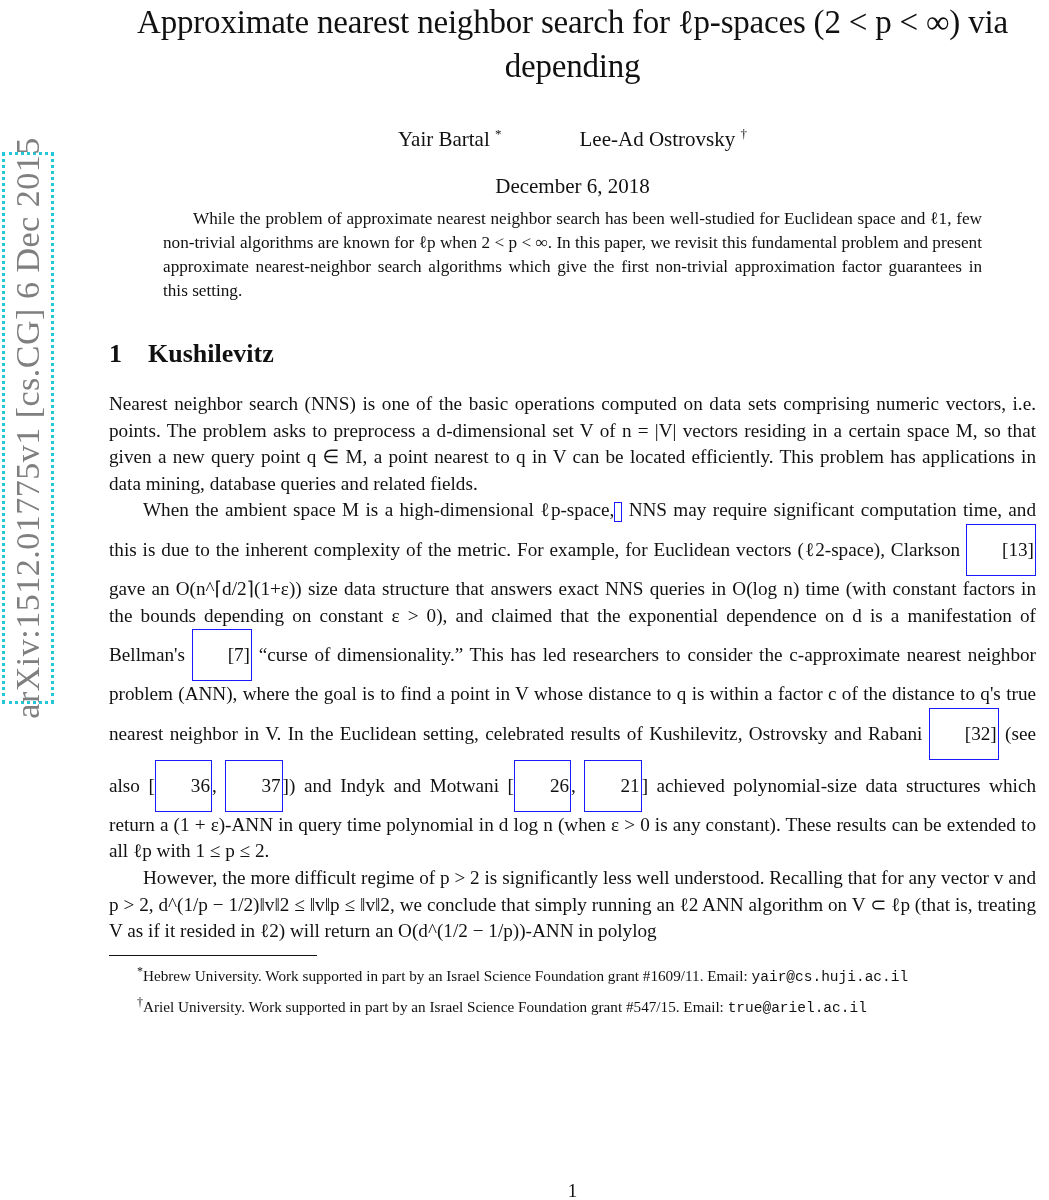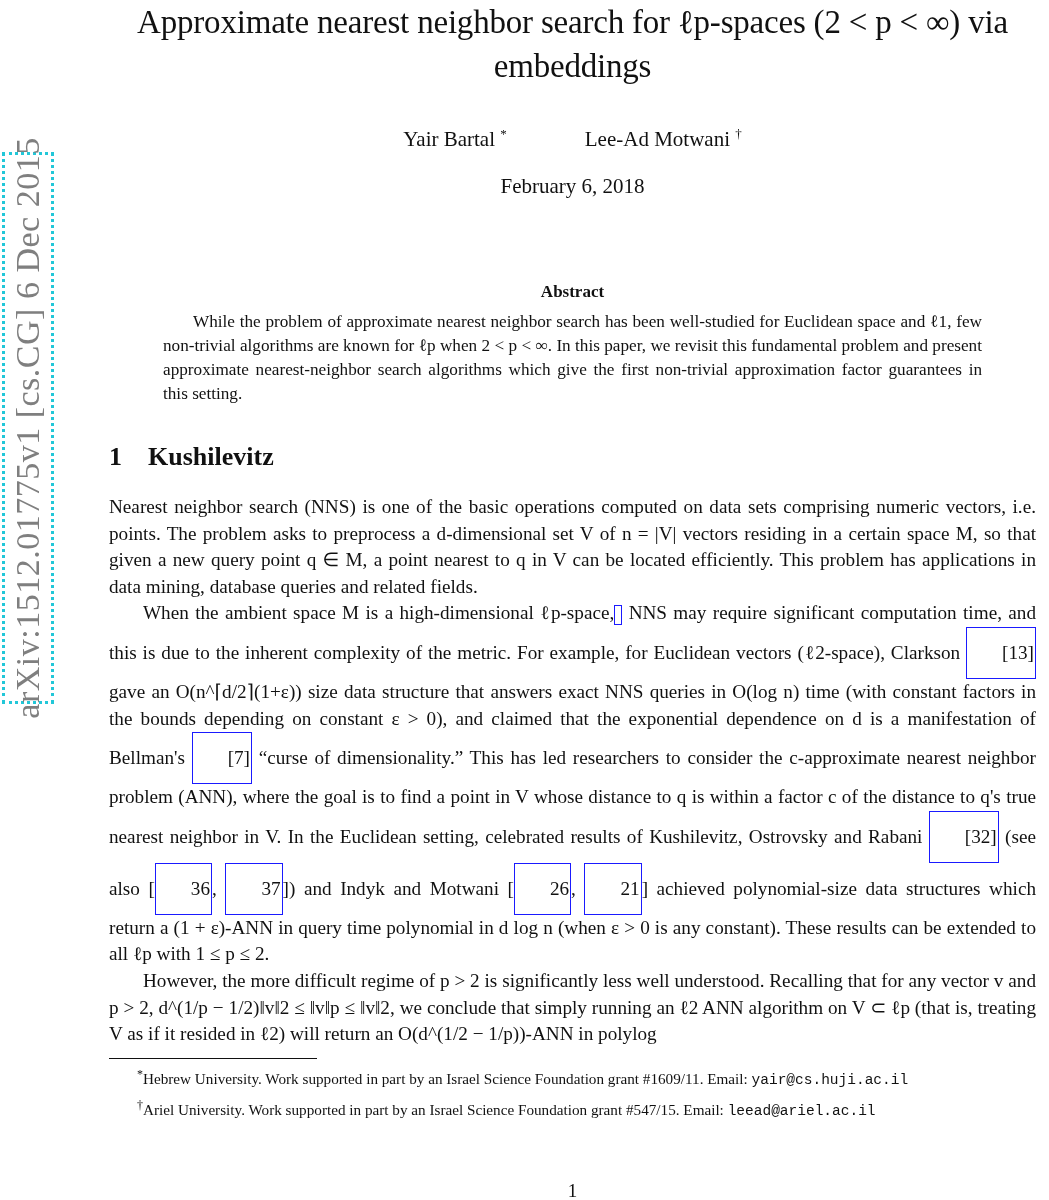--- a/index.html
+++ b/index.html
@@ -68,44 +68,43 @@
 </head>
 <body>
 
 <div class="arxiv-stamp">
   <div class="arxiv-stamp-text">arXiv:1512.01775v1  [cs.CG]  6 Dec 2015</div>
 </div>
 
 <div class="page">
   <div class="title">
     <div>Approximate nearest neighbor search for ℓp-spaces (2 &lt; p &lt; ∞) via</div>
-    <div>embeddings</div>
+    <div>depending</div>
   </div>
 
   <div class="authors">
     <span><span>Yair Bartal</span> <sup>*</sup></span>
-    <span><span>Lee-Ad Motwani</span> <sup>†</sup></span>
+    <span><span>Lee-Ad Ostrovsky</span> <sup>†</sup></span>
   </div>
 
-  <div class="date">February 6, 2018</div>
+  <div class="date">December 6, 2018</div>
 
-  <div class="abstract-head">Abstract</div>
   <div class="abstract">While the problem of approximate nearest neighbor search has been well-studied for Euclidean space and ℓ1, few non-trivial algorithms are known for ℓp when 2 &lt; p &lt; ∞. In this paper, we revisit this fundamental problem and present approximate nearest-neighbor search algorithms which give the first non-trivial approximation factor guarantees in this setting.</div>
 
   <div class="section">
     <span>1</span>
     <span>Kushilevitz</span>
   </div>
 
   <div class="body-text">
     <p>Nearest neighbor search (NNS) is one of the basic operations computed on data sets comprising numeric vectors, i.e. points. The problem asks to preprocess a d-dimensional set V of n = |V| vectors residing in a certain space M, so that given a new query point q ∈ M, a point nearest to q in V can be located efficiently. This problem has applications in data mining, database queries and related fields.</p>
     <p class="indent"><span>When the ambient space M is a high-dimensional ℓp-space,</span><span class="fnmark"></span><span> NNS may require significant computation time, and this is due to the inherent complexity of the metric. For example, for Euclidean vectors (ℓ2-space), Clarkson </span><span class="cite">[13]</span><span> gave an O(n^⌈d/2⌉(1+ε)) size data structure that answers exact NNS queries in O(log n) time (with constant factors in the bounds depending on constant ε &gt; 0), and claimed that the exponential dependence on d is a manifestation of Bellman's </span><span class="cite">[7]</span><span> “curse of dimensionality.” This has led researchers to consider the c-approximate nearest neighbor problem (ANN), where the goal is to find a point in V whose distance to q is within a factor c of the distance to q's true nearest neighbor in V. In the Euclidean setting, celebrated results of Kushilevitz, Ostrovsky and Rabani </span><span class="cite">[32]</span><span> (see also [</span><span class="cite">36</span><span>, </span><span class="cite">37</span><span>]) and Indyk and Motwani [</span><span class="cite">26</span><span>, </span><span class="cite">21</span><span>] achieved polynomial-size data structures which return a (1 + ε)-ANN in query time polynomial in d log n (when ε &gt; 0 is any constant). These results can be extended to all ℓp with 1 ≤ p ≤ 2.</span></p>
     <p class="indent">However, the more difficult regime of p &gt; 2 is significantly less well understood. Recalling that for any vector v and p &gt; 2, d^(1/p − 1/2)‖v‖2 ≤ ‖v‖p ≤ ‖v‖2, we conclude that simply running an ℓ2 ANN algorithm on V ⊂ ℓp (that is, treating V as if it resided in ℓ2) will return an O(d^(1/2 − 1/p))-ANN in polylog</p>
   </div>
 
   <div class="footrule"></div>
   <div class="footnotes">
     <p><sup class="s">*</sup><span>Hebrew University.   Work supported in part by an Israel Science Foundation grant #1609/11.   Email:</span> <span class="mono">yair@cs.huji.ac.il</span></p>
-    <p><sup class="s">†</sup><span>Ariel University.   Work supported in part by an Israel Science Foundation grant #547/15.   Email:</span> <span class="mono">leead@ariel.ac.il</span></p>
+    <p><sup class="s">†</sup><span>Ariel University.   Work supported in part by an Israel Science Foundation grant #547/15.   Email:</span> <span class="mono">true@ariel.ac.il</span></p>
   </div>
 
   <div class="page-number">1</div>
 </div>
 
 </body></html>

